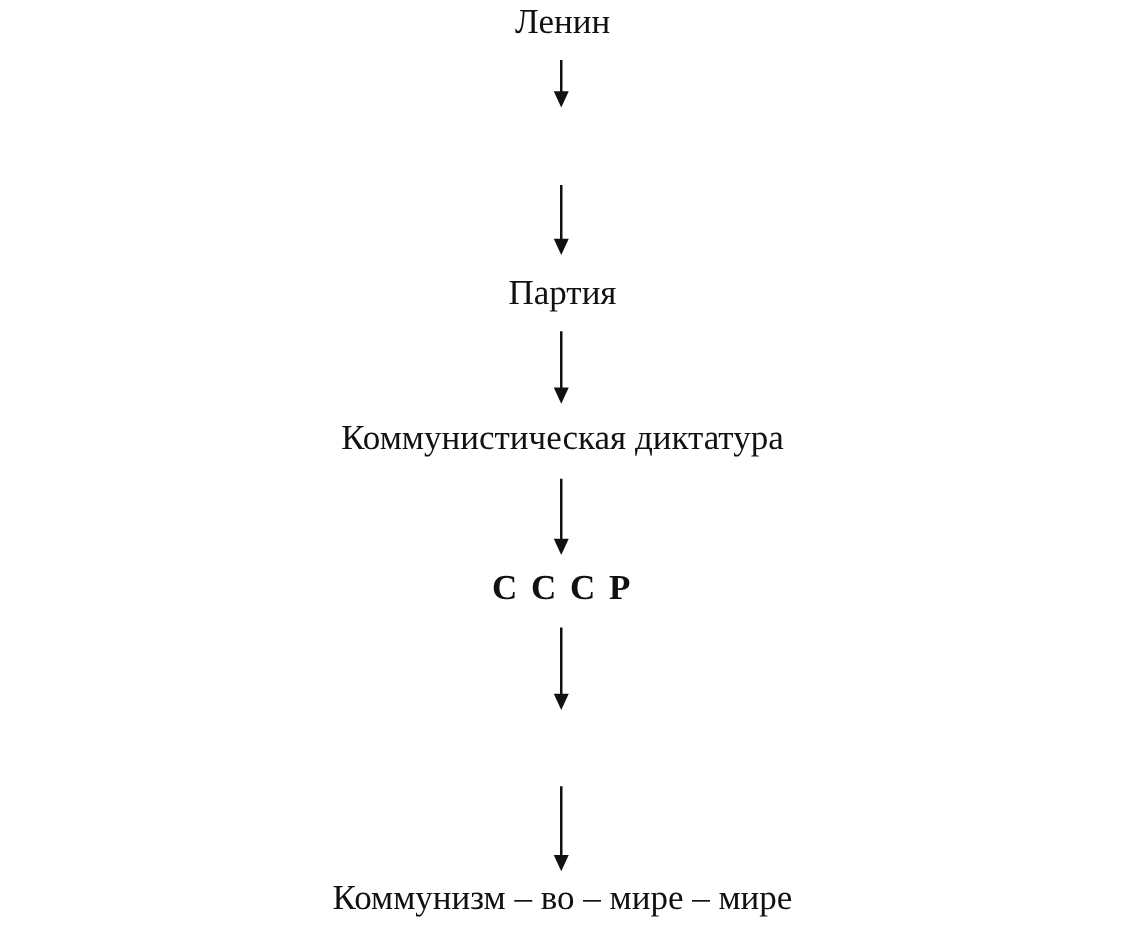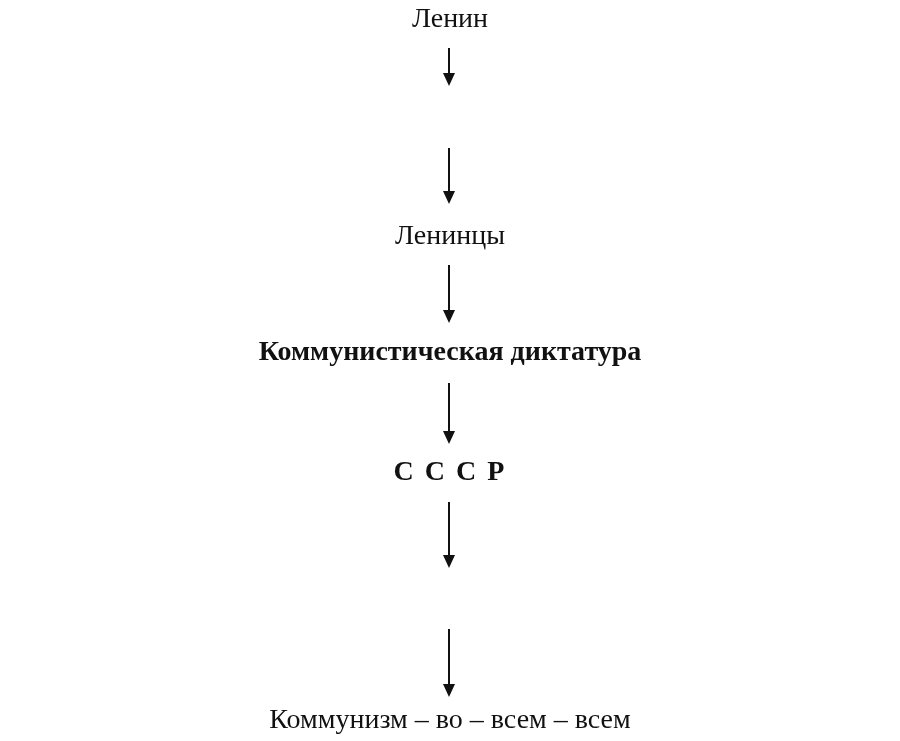--- a/index.html
+++ b/index.html
@@ -61,42 +61,42 @@
     <div class="shaft" style="height: 26px;"></div>
     <div class="head"></div>
   </div>
 
 
   <div class="arrow" style="top: 148px;">
     <div class="shaft" style="height: 44px;"></div>
     <div class="head"></div>
   </div>
 
-  <div class="node" style="top: 219px;">Ленинцы</div>
+  <div class="node" style="top: 219px;">Партия</div>
 
   <div class="arrow" style="top: 265px;">
     <div class="shaft" style="height: 46px;"></div>
     <div class="head"></div>
   </div>
 
-  <div class="node" style="top: 335px; font-weight: bold;">Коммунистическая диктатура</div>
+  <div class="node" style="top: 335px;">Коммунистическая диктатура</div>
 
   <div class="arrow" style="top: 383px;">
     <div class="shaft" style="height: 49px;"></div>
     <div class="head"></div>
   </div>
 
   <div class="node node-cccp" style="top: 455px;">С С С Р</div>
 
   <div class="arrow" style="top: 502px;">
     <div class="shaft" style="height: 54px;"></div>
     <div class="head"></div>
   </div>
 
 
   <div class="arrow" style="top: 629px;">
     <div class="shaft" style="height: 56px;"></div>
     <div class="head"></div>
   </div>
 
-  <div class="node" style="top: 703px;">Коммунизм – во – всем – всем</div>
+  <div class="node" style="top: 703px;">Коммунизм – во – мире – мире</div>
 
 </div>
 
 </body></html>

